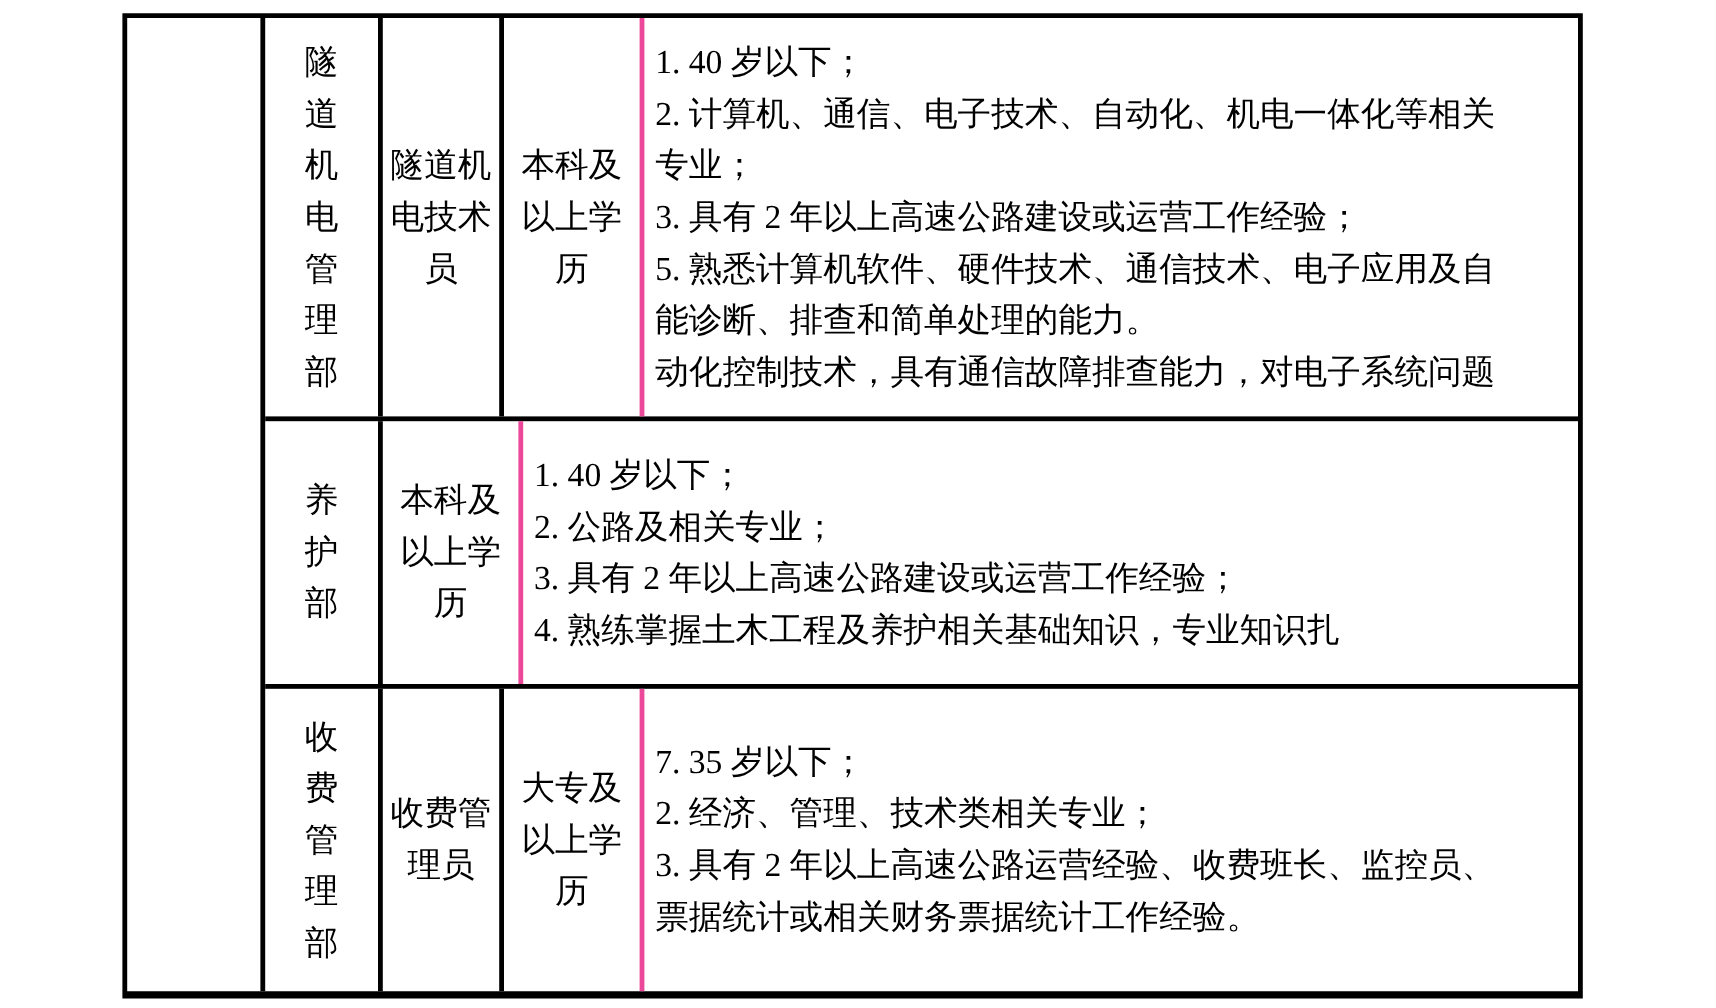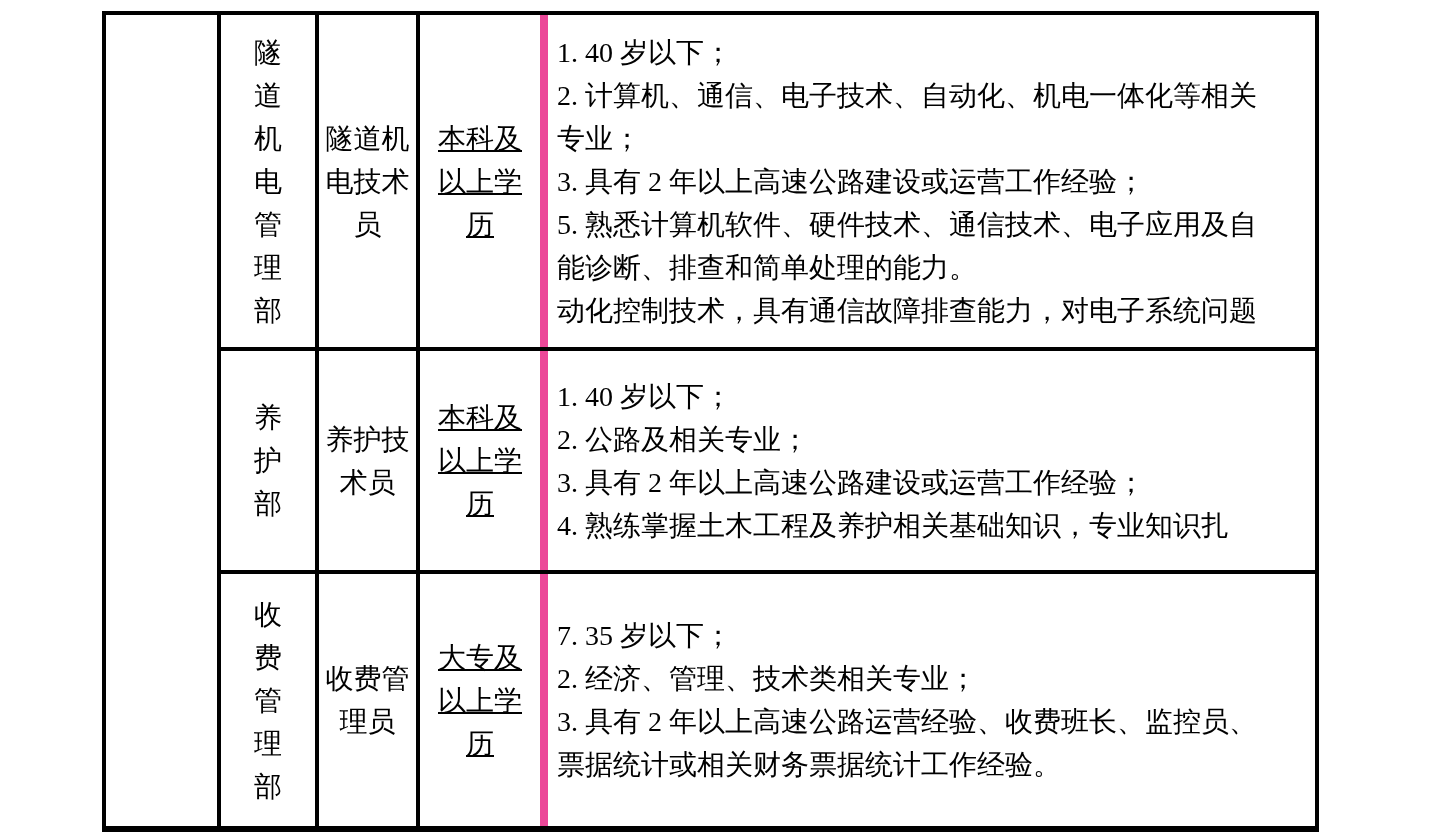--- a/index.html
+++ b/index.html
@@ -49,21 +49,21 @@
     flex-direction: column;
     justify-content: center;
     align-items: center;
     font-size: 28px;
     line-height: 43px;
     text-align: center;
     overflow: hidden;
   }
   .cell-dept { width: 98px;  flex: none; border-right: 4px solid #000000; }
   .cell-pos  { width: 101px; flex: none; border-right: 4px solid #000000; }
-  .cell-edu  { width: 128px; flex: none; border-right: 8px solid #ec4899; text-decoration: underline; }
+  .cell-edu  { width: 117px; flex: none; border-right: 4px solid #ec4899; }
   .cell-req  {
     flex: 1;
     align-items: flex-start;
     text-align: right;
     padding-left: 9px;
     padding-right: 6px;
   }
   .tline { white-space: nowrap; }
 </style>
 </head>
@@ -106,24 +106,20 @@
           <div class="tline">动化控制技术，具有通信故障排查能力，对电子系统问题</div>
         </div>
       </div>
 
       <div class="trow r2">
         <div class="cell cell-dept">
           <div class="tline">养</div>
           <div class="tline">护</div>
           <div class="tline">部</div>
         </div>
-        <div class="cell cell-pos">
-          <div class="tline">养护技</div>
-          <div class="tline">术员</div>
-        </div>
         <div class="cell cell-edu">
           <div class="tline">本科及</div>
           <div class="tline">以上学</div>
           <div class="tline">历</div>
         </div>
         <div class="cell cell-req">
           <div class="tline">1. 40 岁以下；</div>
           <div class="tline">2. 公路及相关专业；</div>
           <div class="tline">3. 具有 2 年以上高速公路建设或运营工作经验；</div>
           <div class="tline">4. 熟练掌握土木工程及养护相关基础知识，专业知识扎</div>

